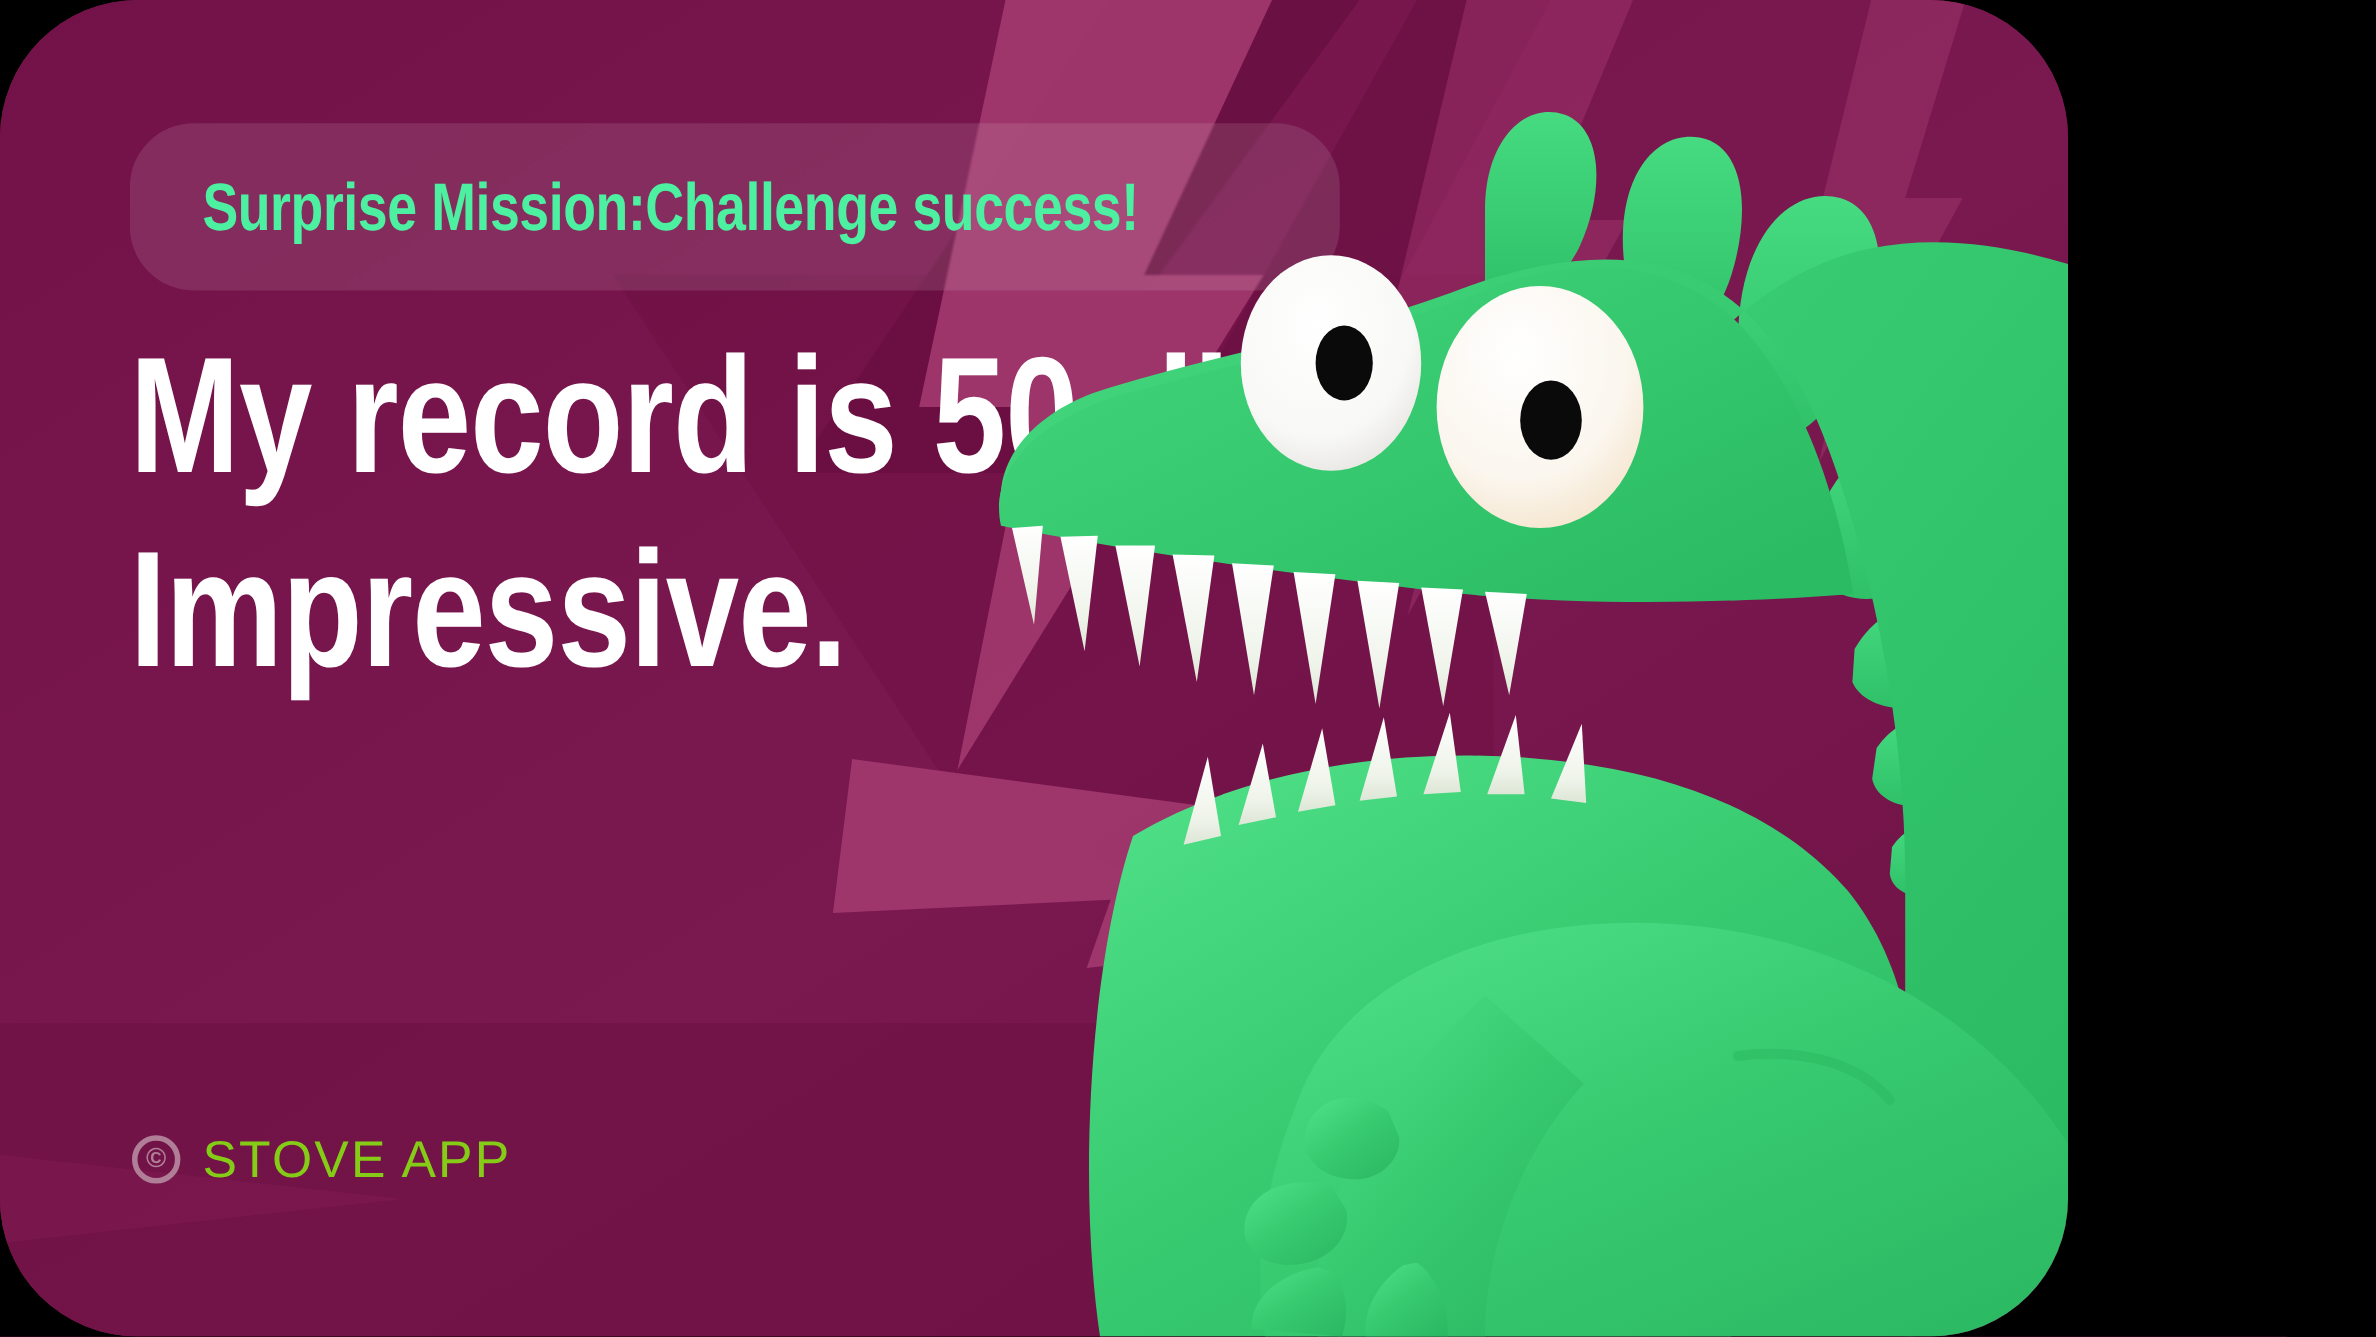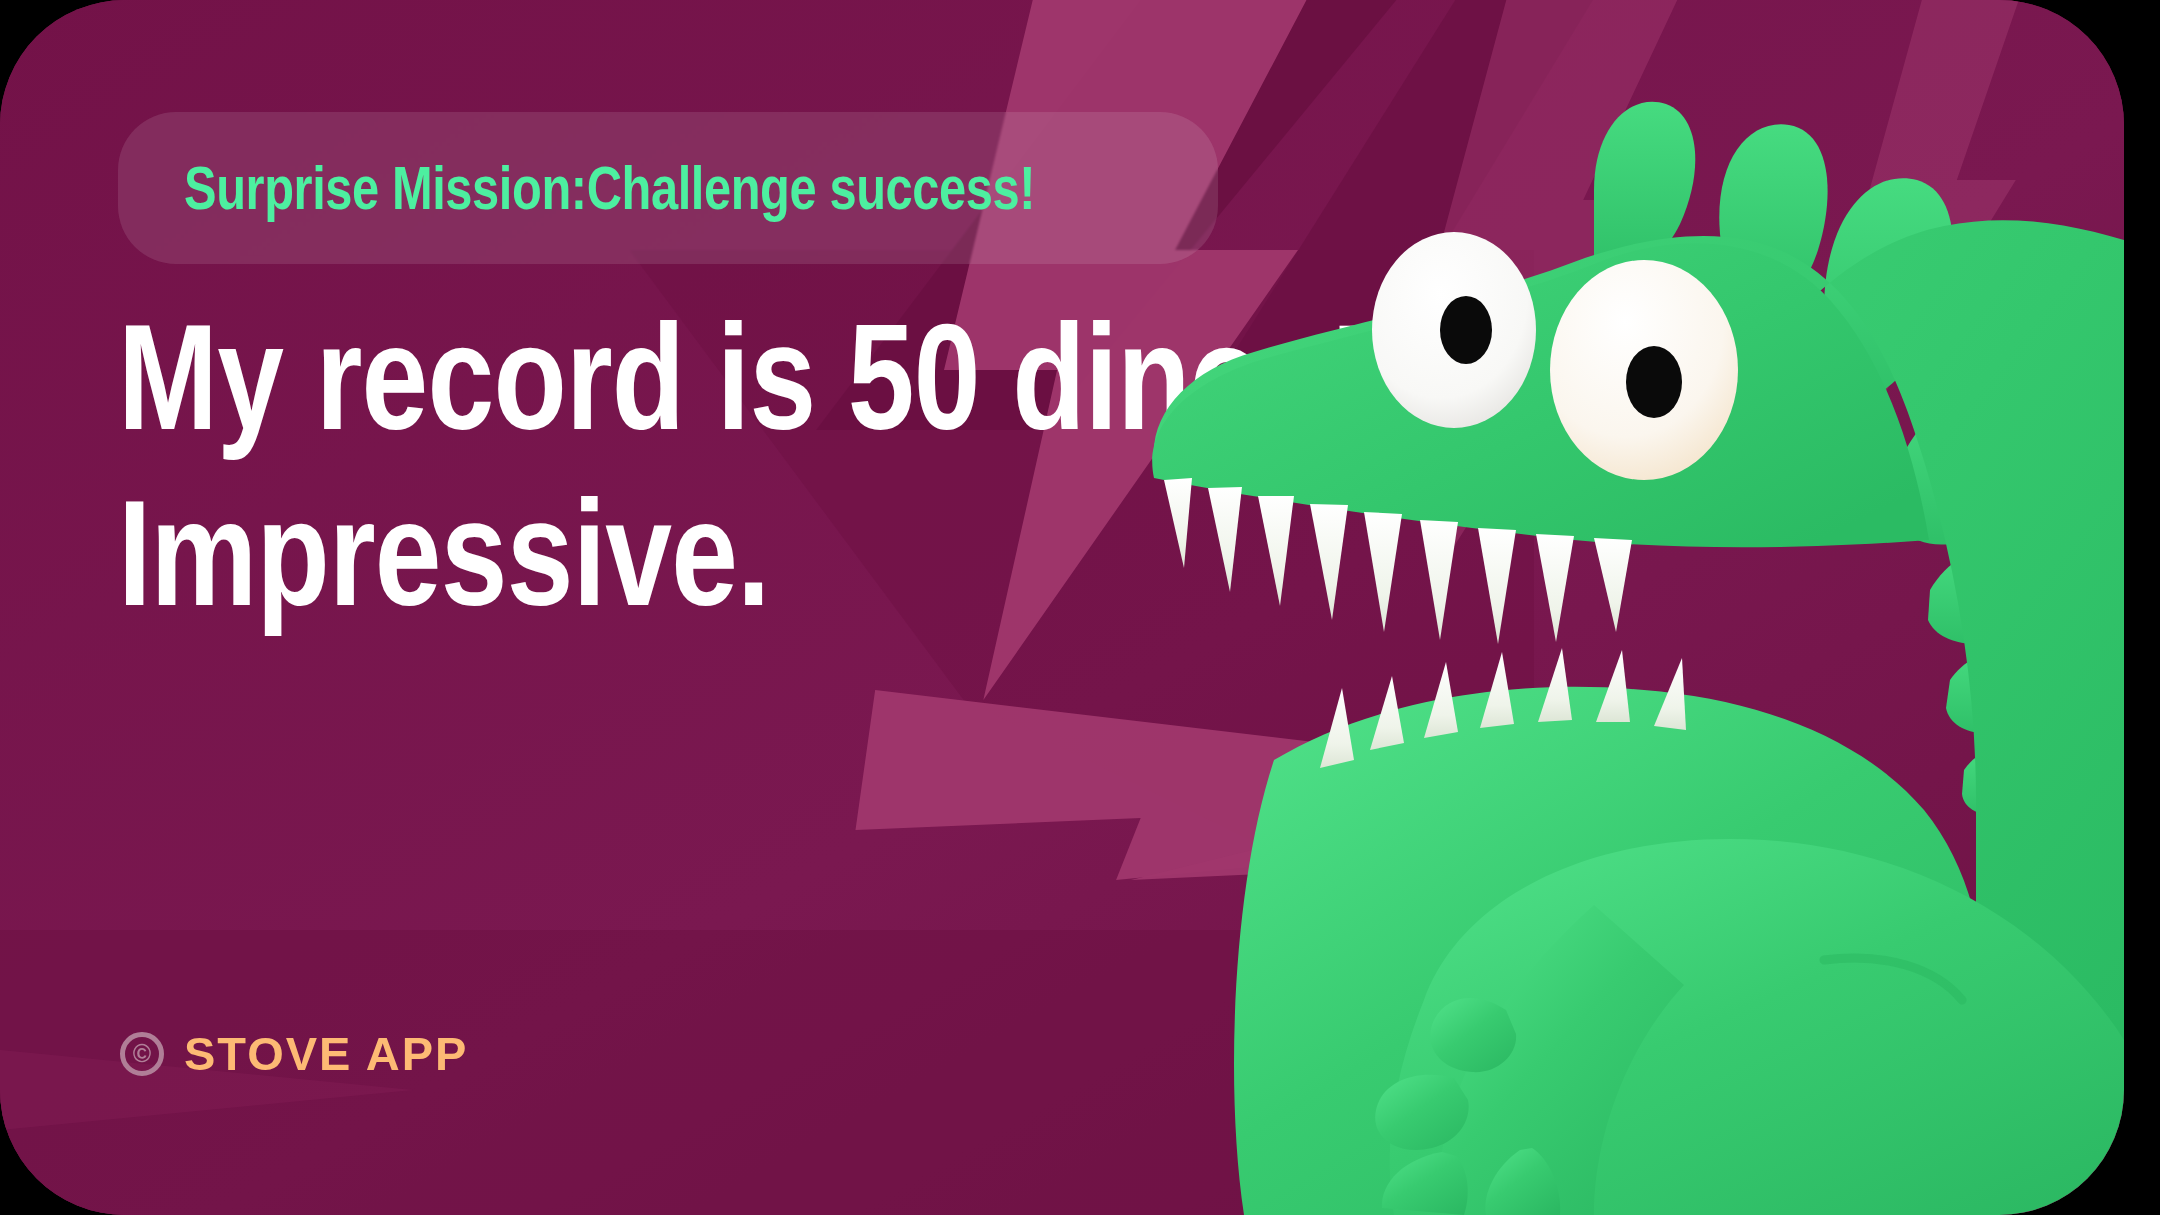--- a/index.html
+++ b/index.html
@@ -1,21 +1,21 @@
 <!DOCTYPE html>
 <html><head>
 <meta charset="utf-8">
 <style>
   html,body{margin:0;padding:0;background:#000;}
   body{width:2160px;height:1215px;overflow:hidden;
        font-family:"Liberation Sans",sans-serif;}
 
   
   .card{
-    position:relative;width:2124px;height:1215px;
+    position:relative;width:1880px;height:1215px;
     border-radius:125px;overflow:hidden;
     background:#761549;
   }
 
   
   .bg-art{position:absolute;inset:0;overflow:hidden;}
   .bg-art svg{position:absolute;inset:0;width:100%;height:100%;display:block;}
 
   
   .badge{
@@ -60,22 +60,22 @@
     display:flex;align-items:center;gap:20px;
   }
   .copy-icon{
     width:44px;height:44px;flex:0 0 auto;
     border:5px solid #B07E97;border-radius:50%;
     display:flex;align-items:center;justify-content:center;
     color:#B07E97;font-size:25px;font-weight:700;line-height:1;
     box-sizing:border-box;
   }
   .footer-text{
-    color:#fdba74;
-    font-size:47px;font-weight:700;letter-spacing:2px;
+    color:#84cc16;
+    font-size:47px;font-weight:400;letter-spacing:2px;
     line-height:1;white-space:nowrap;
   }
 
   
   .dino{position:absolute;right:0;top:0;width:1000px;height:1215px;}
   .dino svg{width:100%;height:100%;display:block;}
 </style>
 </head>
 <body>
 

